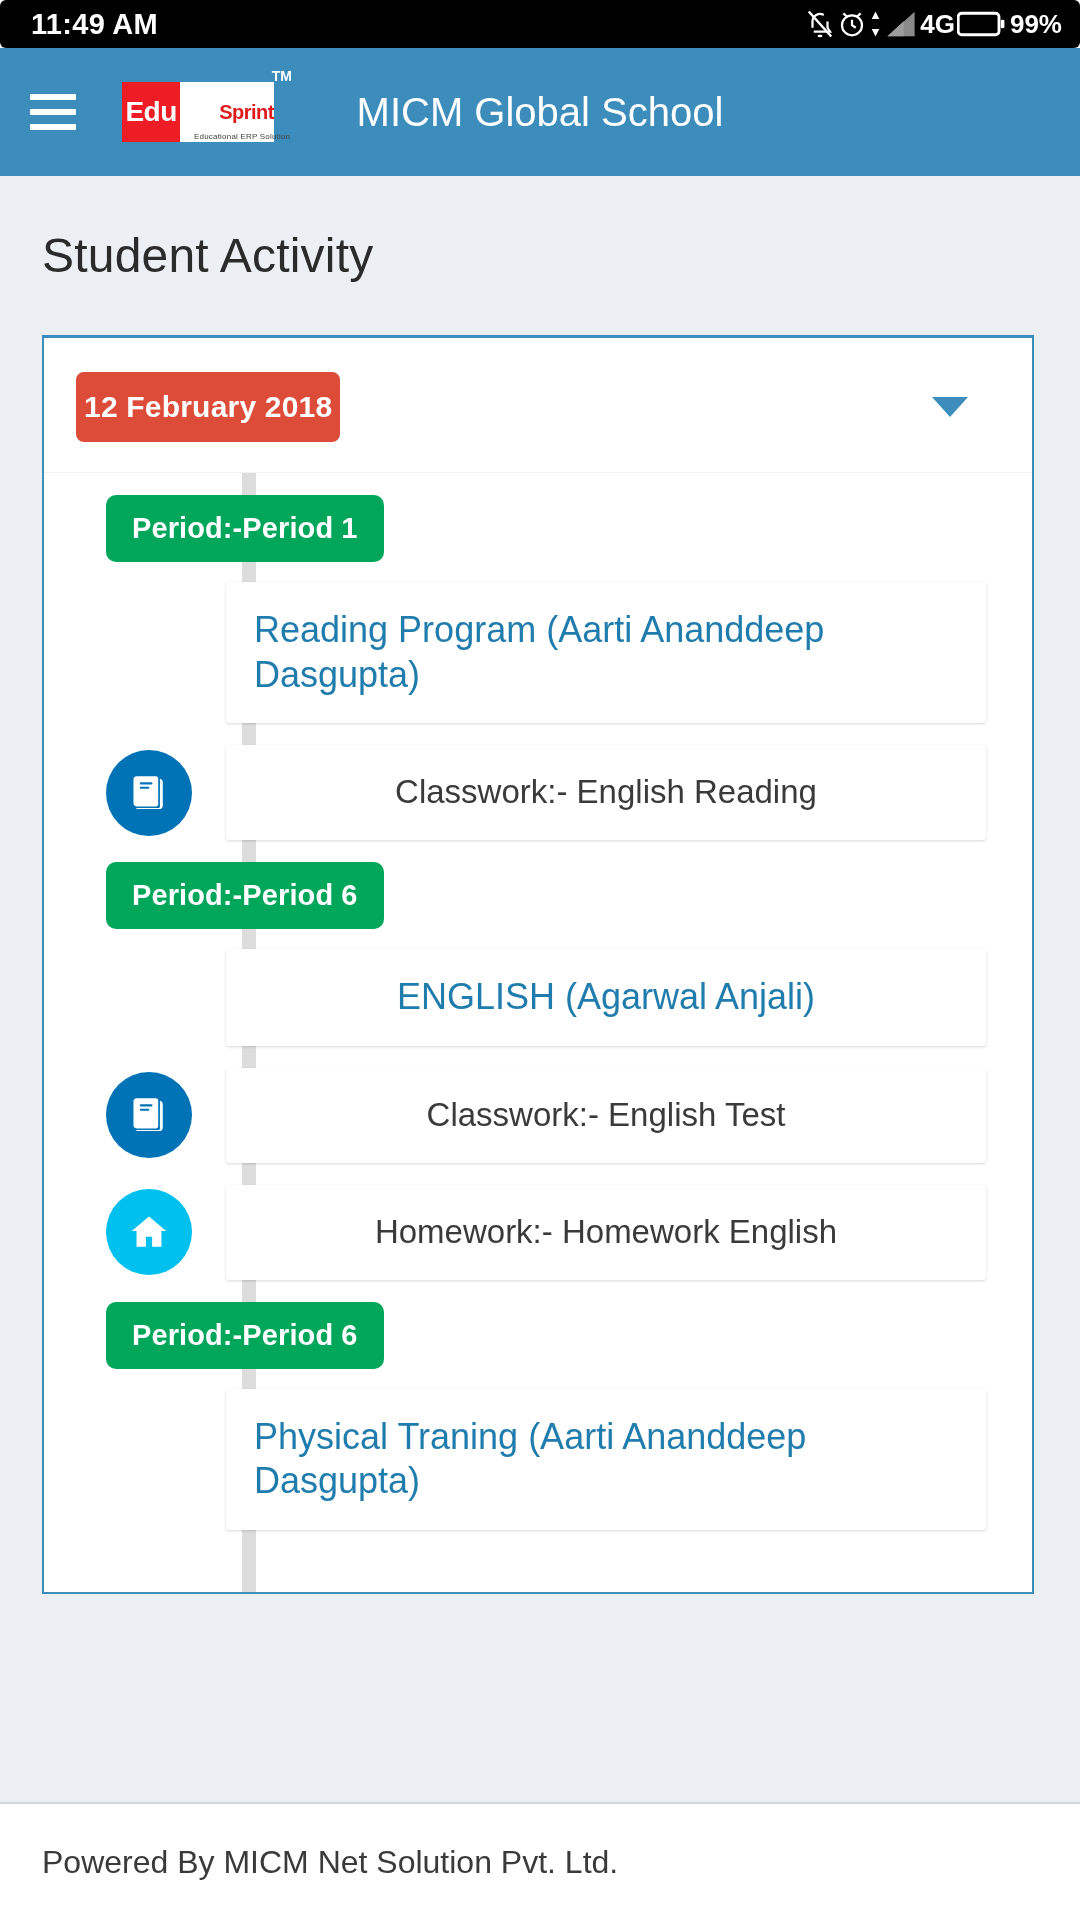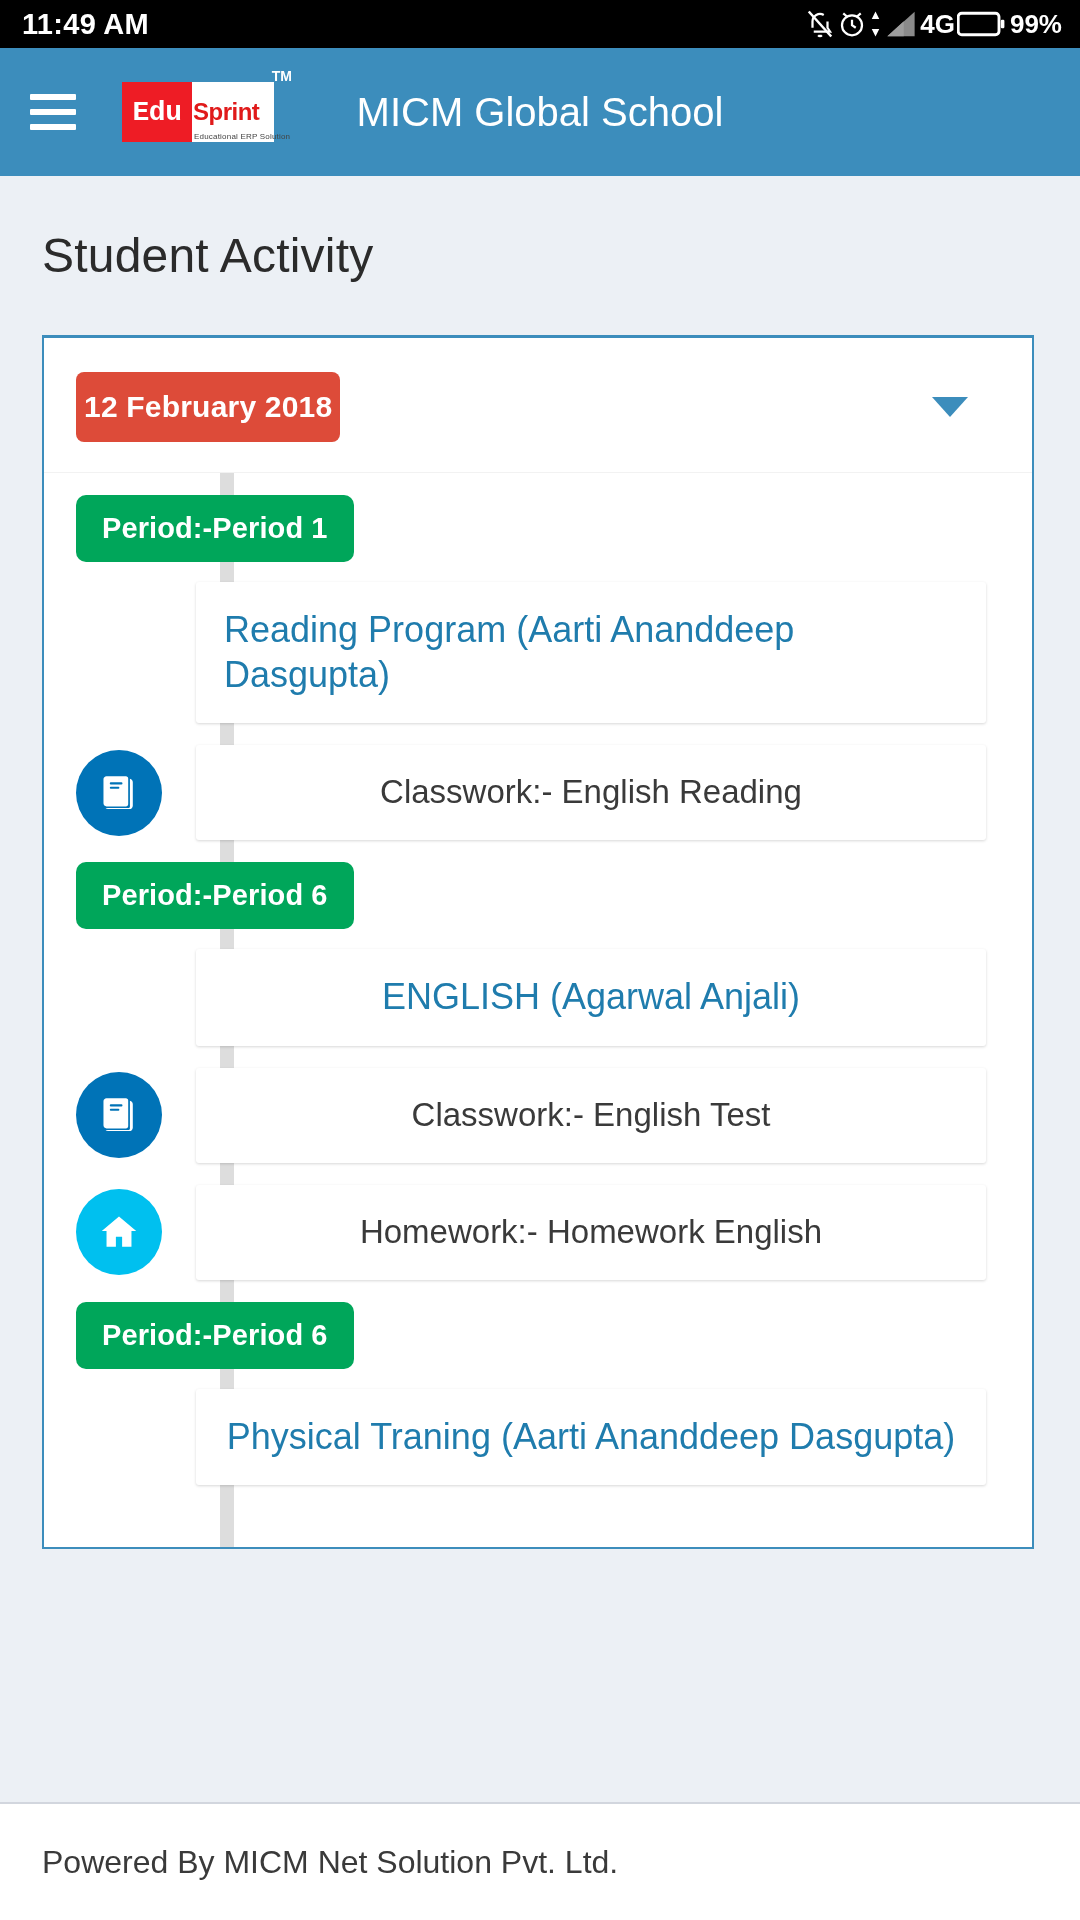--- a/index.html
+++ b/index.html
@@ -7,21 +7,22 @@
     width:1080px; height:1920px;
     background:#ffffff;
     font-family:"Liberation Sans", sans-serif;
     overflow:hidden;
   }
 
   
   .statusbar{
     height:48px; background:#000000; color:#ffffff;
     display:flex; align-items:center; justify-content:space-between;
-    padding:0 18px 0 22px;
+    padding:0 18px 0 31px;
+    border-radius:6px;
   }
   .status-time{ font-size:29px; font-weight:600; letter-spacing:.3px; }
   .status-right{ display:flex; align-items:center; gap:2px; }
   .status-right svg{ display:block; }
   .status-text{ font-size:26px; font-weight:600; }
   .status-batt{ font-size:26px; font-weight:600; margin-left:3px; }
 
   
   .appbar{
     height:128px; background:#3c8dbc;
@@ -31,28 +32,28 @@
     width:46px; margin-left:30px;
     display:flex; flex-direction:column; gap:9px; cursor:pointer;
   }
   .hamburger span{ display:block; height:6px; background:#ffffff; border-radius:1px; }
   .logo{
     margin-left:46px; width:152px; height:60px; position:relative;
     background:#ffffff; display:flex; align-items:flex-start;
   }
   .logo-red{
     background:#ee1c25; height:60px; width:70px;
-    display:flex; align-items:center; justify-content:center;font-family:Liberation Mono, monospace;
+    display:flex; align-items:center; justify-content:center;
   }
   .logo-edu{ color:#ffffff; font-size:28px; font-weight:700; letter-spacing:-.5px; }
   .logo-white{
     flex:1; height:60px; position:relative;
     display:flex; align-items:center; padding-left:1px;
   }
-  .logo-sprint{ color:#e01a1a; font-size:24px; font-weight:700; letter-spacing:-.5px; }
+  .logo-sprint{ color:#e01a1a; font-size:20px; font-weight:700; letter-spacing:-.5px;padding-left:38px; }
   .logo-tm{
     position:absolute; right:-18px; top:-14px;
     color:#ffffff; font-size:14px; font-weight:600;
   }
   .logo-tag{
     position:absolute; left:72px; bottom:1px;
     color:#444; font-size:8px; letter-spacing:.2px; white-space:nowrap;
   }
   .appbar-title{
     position:absolute; left:0; right:0; text-align:center;
@@ -90,21 +91,21 @@
   }
   .caret{
     width:0;height:0;
     border-left:18px solid transparent;
     border-right:18px solid transparent;
     border-top:20px solid #3c8dbc;
     cursor:pointer; margin-right:24px;
   }
 
   
-  .timeline{ position:relative; padding:22px 0 40px 0; }
+  .timeline{ position:relative; padding:22px 0 40px 8px;margin-left:22px; }
   .tl-line{
     position:absolute; left:176px; top:0; bottom:0;
     width:14px; background:#ddd;
   }
   .tl-group{ position:relative; }
   .period-badge{
     display:inline-block; position:relative; z-index:3;
     margin-left:32px;
     background:#00a65a; color:#ffffff;
     font-size:29px; font-weight:700;

